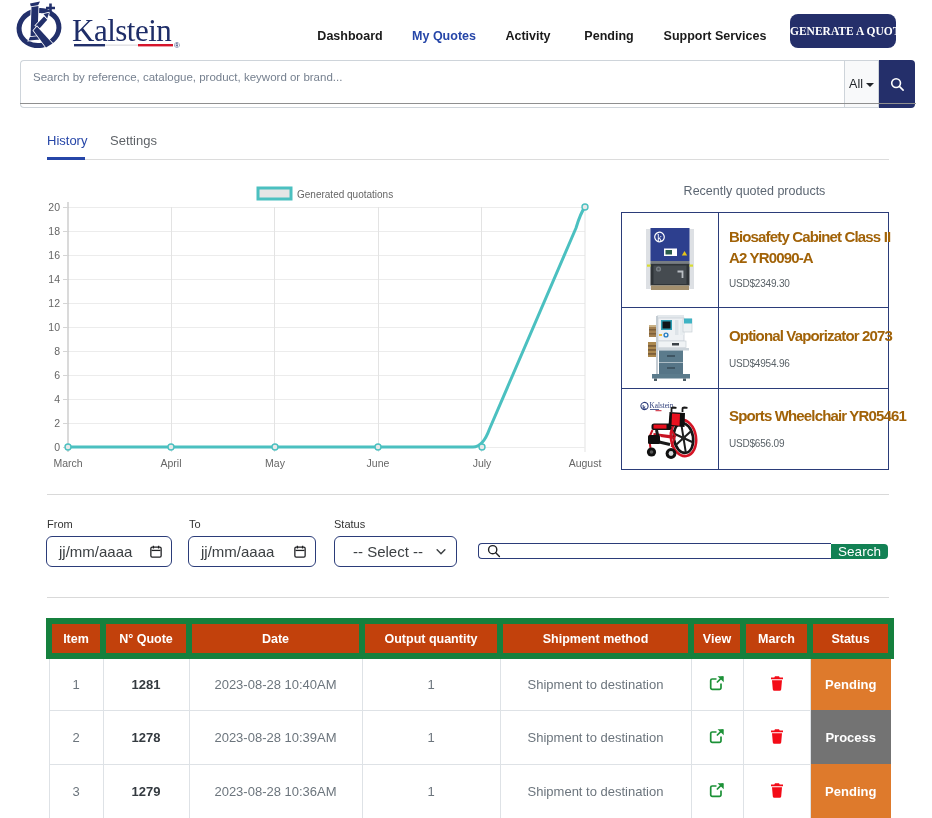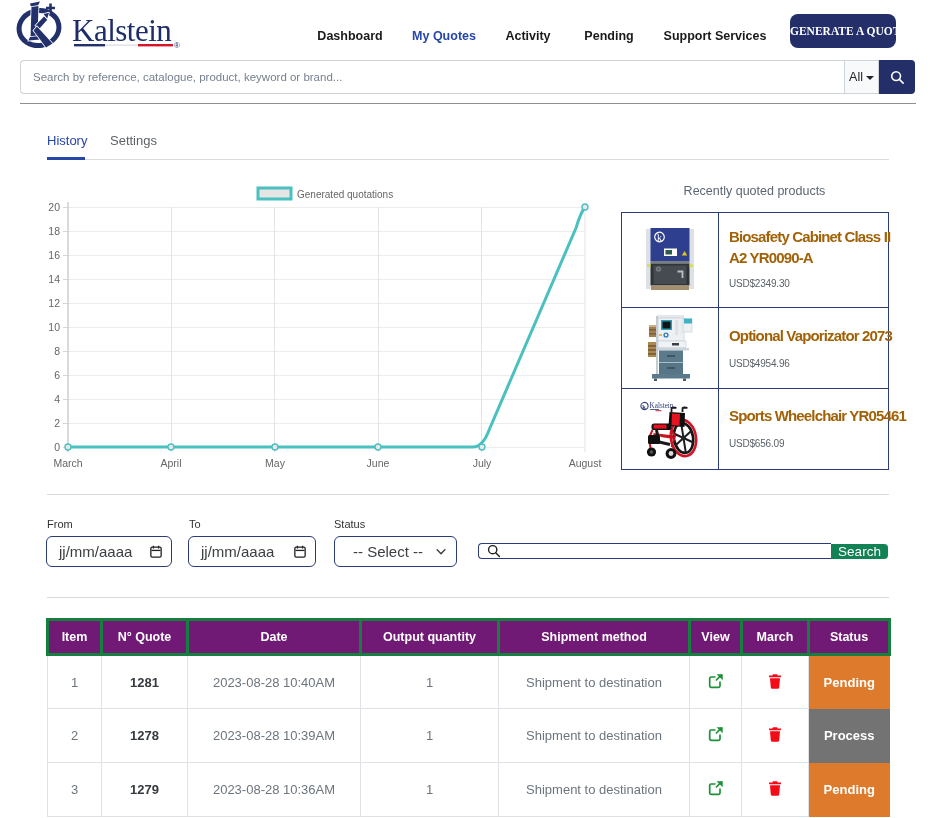--- a/index.html
+++ b/index.html
@@ -3,21 +3,21 @@
 <meta charset="utf-8">
 <style>
   * { margin:0; padding:0; box-sizing:border-box; }
   html,body { width:932px; height:818px; background:#fff; font-family:"Liberation Sans", sans-serif; }
   #page { position:relative; width:932px; height:818px; overflow:hidden; background:#fff; }
   .abs { position:absolute; }
   
   .nav a { position:absolute; top:29px; font-size:12.5px; font-weight:bold; color:#1a1a1a; text-decoration:none; white-space:nowrap; transform:translateX(-50%); }
   .gen-btn { position:absolute; left:790px; top:14px; width:106px; height:34px; background:#242f6a; border-radius:8px; color:#fff; font-size:11.5px; font-weight:bold; text-align:center; line-height:34px; white-space:nowrap;font-family:Liberation Serif, serif; }
   
-  .sb { position:absolute; left:20px; top:60px; width:895px; height:34px; display:flex; }
+  .sb { position:absolute; left:20px; top:60px; width:895px; height:48px; display:flex; }
   .sb-input { flex:1; border:1px solid #ced4da; border-right:none; border-radius:4px 0 0 4px; background:#fff; font-size:11.5px; color:#76808f; line-height:32px; padding-left:12px; }
   .sb-all { width:35px; border:1px solid #ced4da; background:#f8f9fa; font-size:12.5px; color:#212529; display:flex; align-items:center; justify-content:center; gap:3px; }
   .sb-btn { width:36px; background:#242f6a; border-radius:0 4px 4px 0; display:flex; align-items:center; justify-content:center; }
   .caret { width:0; height:0; border-left:4px solid transparent; border-right:4px solid transparent; border-top:4px solid #212529; margin-top:1px; }
   
   .tabline { position:absolute; left:47px; top:159px; width:842px; border-top:1px solid #dcdcdc; }
   .tab-hist { position:absolute; left:47px; top:133px; font-size:13px; color:#2646a8; }
   .tab-set  { position:absolute; left:110px; top:133px; font-size:13px; color:#5f6368; }
   .tab-underline { position:absolute; left:47px; top:157px; width:38px; height:3px; background:#2646a8; }
   
@@ -31,21 +31,21 @@
   .price { font-size:10px; letter-spacing:-.2px; color:#5a6268; }
   
   .flabel { position:absolute; font-size:11px; color:#333; }
   .fbox { position:absolute; height:31px; border:1.5px solid #2b3c79; border-radius:6px; background:#fff; display:flex; align-items:center; font-size:15px; color:#3c4043; }
   .divider { position:absolute; left:47px; width:842px; border-top:1px solid #d9d9d9; }
   .searchgrp { position:absolute; left:478px; top:535px; width:410px; height:32px; display:flex;align-items:center; }
   .sg-input { flex:1; border:1.5px solid #2b3c79; border-right:none; border-radius:4px 0 0 4px; display:flex; align-items:center; padding-left:8px; background:#fff; }
   .sg-btn { width:57px; background:#128154; border-radius:0 4px 4px 0; color:#fff; font-size:13.5px; display:flex; align-items:center; justify-content:center; }
   
   .qtable { position:absolute; left:46px; top:618px; width:842px; border-collapse:collapse; table-layout:fixed; }
-  .qtable th { background:#701a75; color:#fff; font-size:12.5px; font-weight:bold; height:35px; border:3px solid #15803d; text-align:center; }
+  .qtable th { background:#c2410c; color:#fff; font-size:12.5px; font-weight:bold; height:35px; border:6px solid #15803d; text-align:center; }
   .qtable td { height:54px; border:1px solid #dee2e6; text-align:center; font-size:13px; color:#6c757d; background:#fff; }
   .qtable td.quote { font-weight:bold; color:#343a40; }
   .qtable td.status { color:#fff; font-weight:bold; border:none; }
   .qtable td.st-pending { background:#de7a2c; }
   .qtable td.st-process { background:#737373; }
 </style>
 </head>
 <body>
 <div id="page">
 

